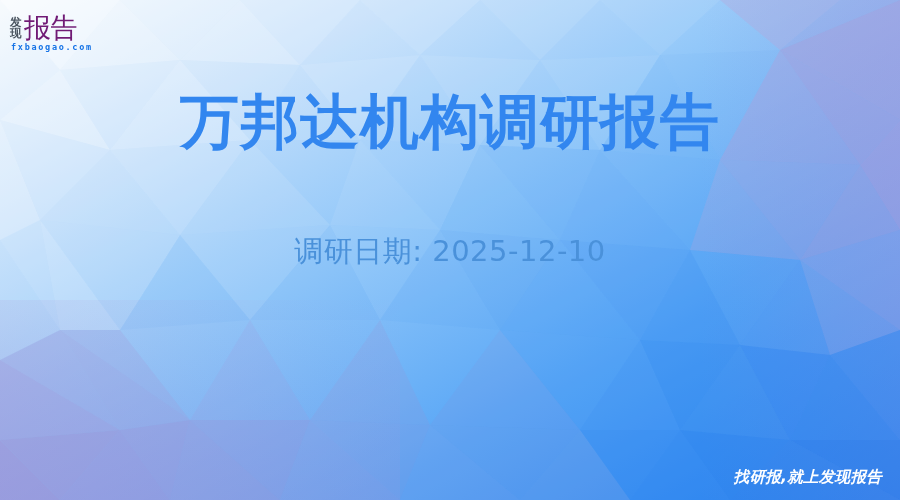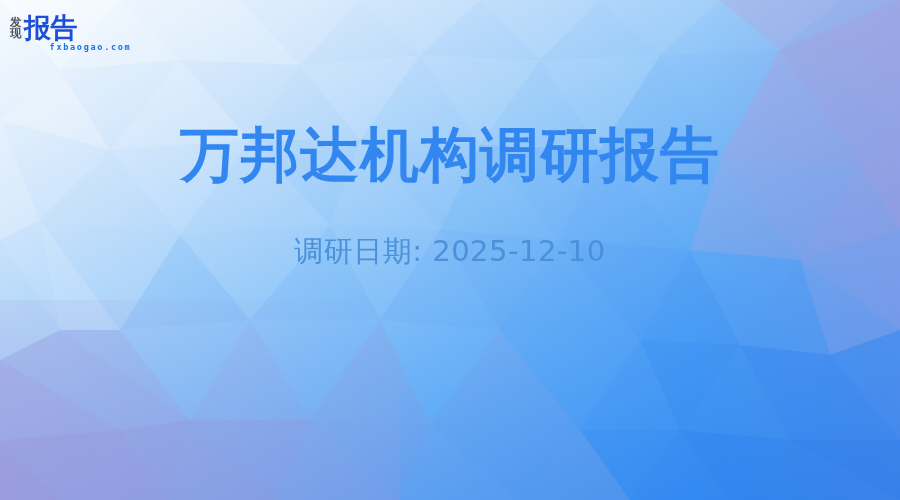--- a/index.html
+++ b/index.html
@@ -53,35 +53,34 @@
   }
   #logo-stack span {
     font-size: 11.5px;
     font-weight: 700;
     color: #4b5560;
     letter-spacing: -0.5px;
     font-family: "DejaVu Sans", sans-serif;
   }
   #logo-main {
     font-size: 27px;
-    font-weight: 700;
-    color: #1d4ed8;
+    font-weight: 400;
+    color: #701a75;
     letter-spacing: -0.5px;
     line-height: 0.96;
     font-family: "DejaVu Sans", sans-serif;
   }
   #logo-domain {
     margin-top: 1px;
     margin-left: 1px;
     font-size: 8.5px;
     font-weight: 700;
     color: #1673e6;
     letter-spacing: 1.7px;
     font-family: "DejaVu Sans Mono", monospace;
-    text-align: center;
   }
 
   
   #title-block {
     position: absolute;
     left: 0;
     top: 0;
     width: 900px;
     z-index: 5;
     text-align: center;
@@ -91,21 +90,20 @@
     top: 88px;
     left: 0;
     width: 900px;
     font-size: 59px;
     font-weight: 900;
     color: #3286ef;
     letter-spacing: 1px;
     line-height: 1.15;
     font-family: "DejaVu Sans", sans-serif;
     white-space: nowrap;
-    margin-top: 33px;
   }
   #survey-date {
     position: absolute;
     top: 232px;
     left: 0;
     width: 900px;
     font-size: 29px;
     font-weight: 400;
     color: #4a91da;
     letter-spacing: 0.5px;
@@ -273,14 +271,15 @@
       <div id="logo-main">报告</div>
     </div>
     <div id="logo-domain">fxbaogao.com</div>
   </div>
 
   <div id="title-block">
     <div id="report-title">万邦达机构调研报告</div>
     <div id="survey-date">调研日期: 2025-12-10</div>
   </div>
 
+  <div id="tagline">找研报,就上发现报告</div>
 
 </div>
 
 </body></html>

